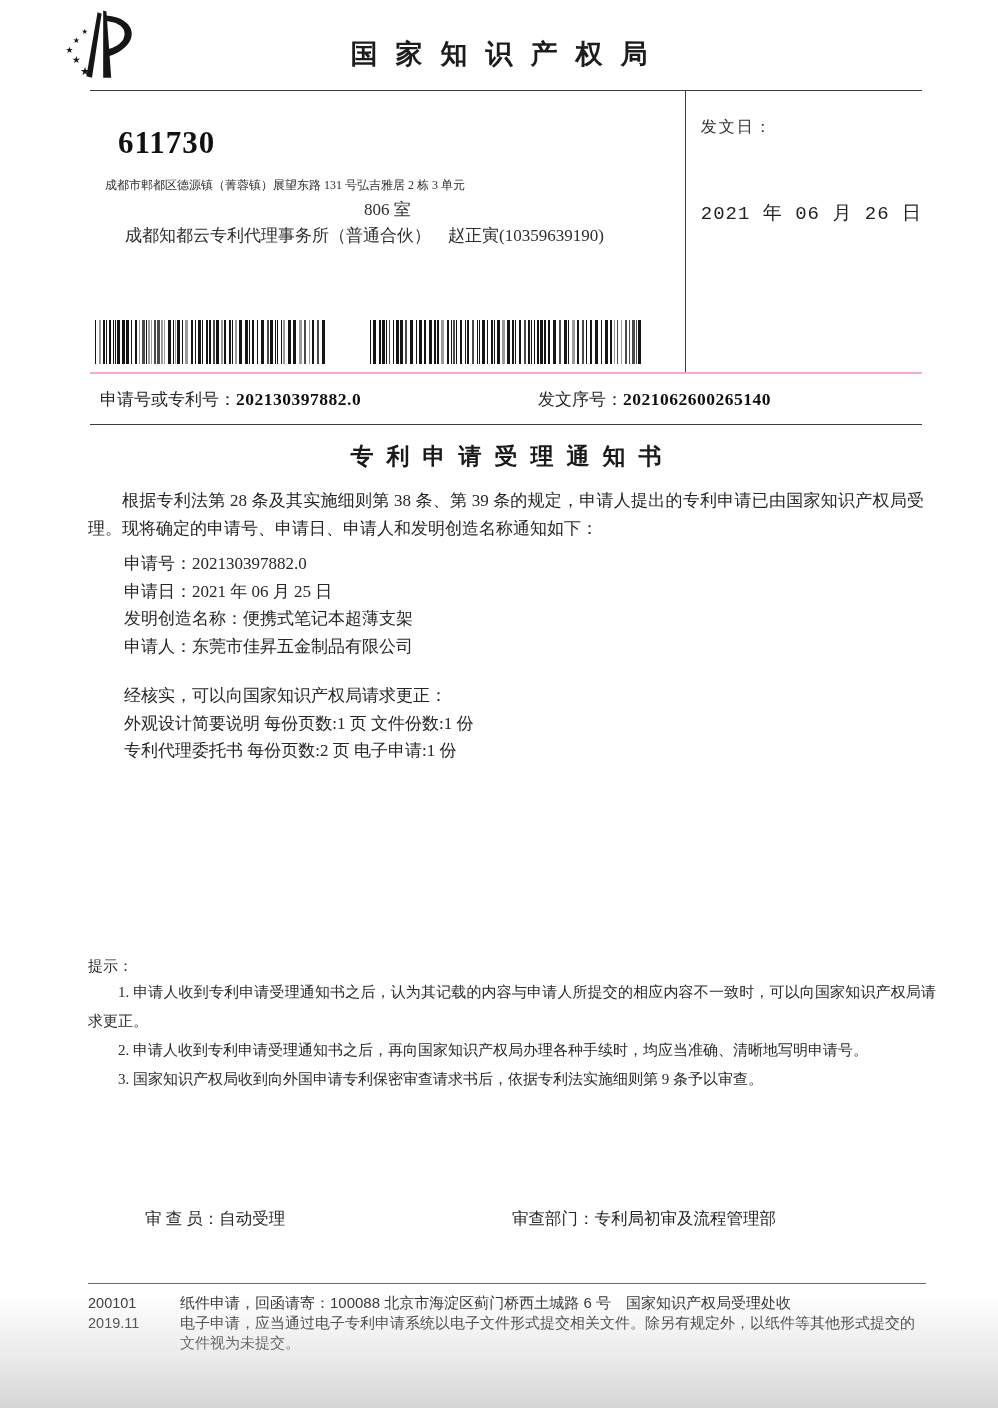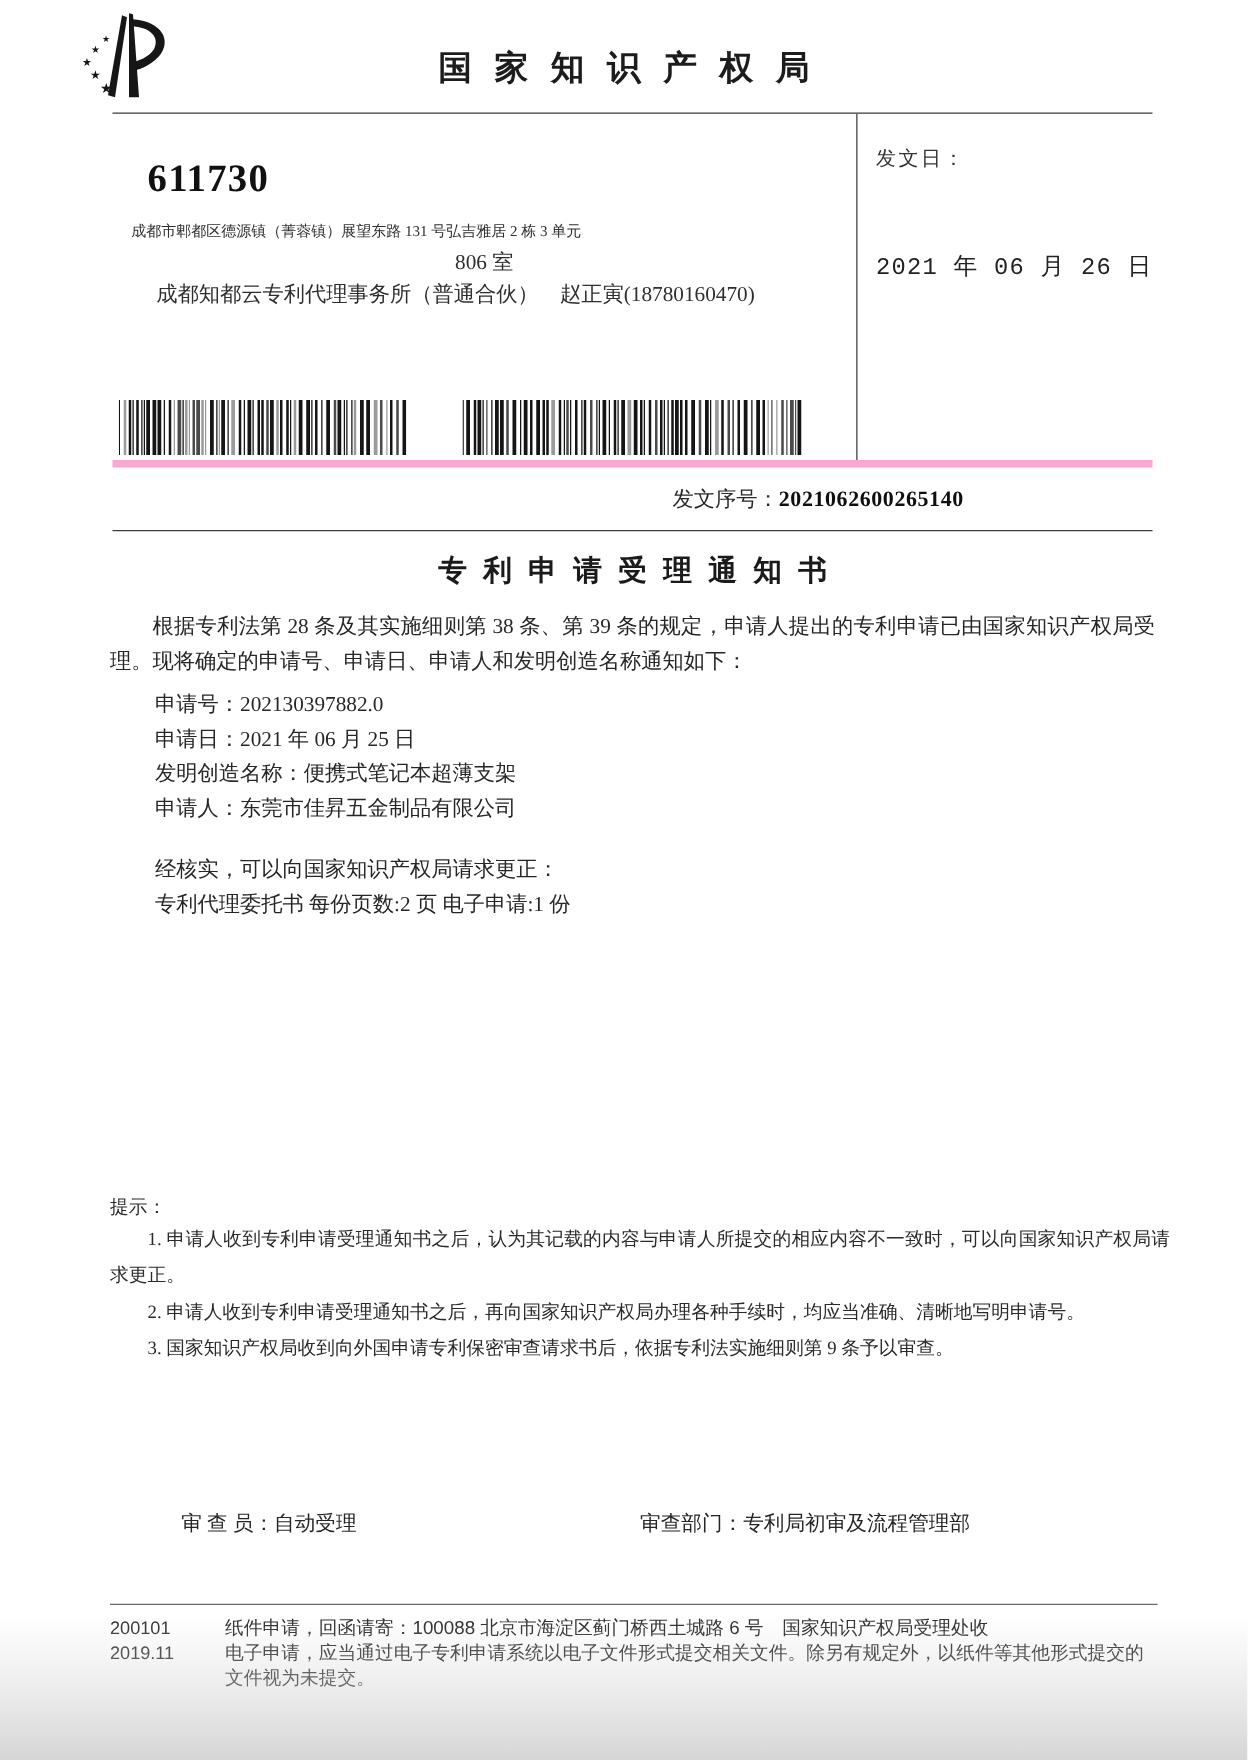--- a/index.html
+++ b/index.html
@@ -15,21 +15,21 @@
   .org-title{
     position:absolute;left:0;top:36px;width:998px;text-align:center;
     font-size:27px;font-weight:bold;letter-spacing:18px;text-indent:18px;color:#1c1c1c;
   }
 
   
   .info-table{
     position:absolute;left:90px;top:90px;width:832px;height:335px;
     border-top:1px solid #3d3d3d;border-bottom:1px solid #3d3d3d;box-sizing:border-box;
   }
-  .row1{display:flex;height:283px;box-sizing:border-box;border-bottom:6px solid #f9a8d4;}
+  .row1{display:flex;height:283px;box-sizing:border-box;border-bottom:2px solid #f9a8d4;}
   .cell-left{width:601px;box-sizing:border-box;padding-top:34px;}
   .cell-right{flex:1;border-left:1px solid #3d3d3d;box-sizing:border-box;padding:26px 0 0 15px;}
   .doc-code{margin-left:28px;font-size:31px;font-weight:bold;color:#111;letter-spacing:1px;}
   .addr1{margin-top:12px;padding-left:15px;font-size:12px;line-height:24px;color:#2e2e2e;}
   .addr2{text-align:center;font-size:17px;line-height:26px;color:#2e2e2e;}
   .agency{padding-left:35px;font-size:17px;line-height:26px;color:#2e2e2e;}
   .dispatch-label{font-size:16px;color:#333;letter-spacing:2px;}
   .dispatch-date{
     margin-top:62px;font-family:Liberation Mono, monospace;
     font-size:19px;color:#222;letter-spacing:1px;white-space:nowrap;
@@ -102,28 +102,31 @@
     </svg>
   </div>
   <div class="org-title">国家知识产权局</div>
 
   <div class="info-table">
     <div class="row1">
       <div class="cell-left">
         <div class="doc-code">611730</div>
         <div class="addr1">成都市郫都区德源镇（菁蓉镇）展望东路 131 号弘吉雅居 2 栋 3 单元</div>
         <div class="addr2">806 室</div>
-        <div class="agency">成都知都云专利代理事务所（普通合伙）　赵正寅(18780160470)</div>
+        <div class="agency">成都知都云专利代理事务所（普通合伙）　赵正寅(10359639190)</div>
       </div>
       <div class="cell-right">
         <div class="dispatch-label">发文日：</div>
         <div class="dispatch-date">2021 年 06 月 26 日</div>
       </div>
     </div>
     <div class="row2">
+      <div class="num-left">
+        <span>申请号或专利号：</span><b>202130397882.0</b>
+      </div>
       <div class="num-right">
         <span>发文序号：</span><b>2021062600265140</b>
       </div>
     </div>
   </div>
 
   <div class="barcode barcode1"><span style="display:inline-block;vertical-align:top;height:44px;width:1px;background:#151515;margin-right:3px"></span><span style="display:inline-block;vertical-align:top;height:44px;width:2px;background:#9a9a9a;margin-right:2px"></span><span style="display:inline-block;vertical-align:top;height:44px;width:2px;background:#151515;margin-right:1px"></span><span style="display:inline-block;vertical-align:top;height:44px;width:1px;background:#151515;margin-right:2px"></span><span style="display:inline-block;vertical-align:top;height:44px;width:2px;background:#151515;margin-right:2px"></span><span style="display:inline-block;vertical-align:top;height:44px;width:1px;background:#151515;margin-right:1px"></span><span style="display:inline-block;vertical-align:top;height:44px;width:1px;background:#151515;margin-right:1px"></span><span style="display:inline-block;vertical-align:top;height:44px;width:3px;background:#151515;margin-right:2px"></span><span style="display:inline-block;vertical-align:top;height:44px;width:3px;background:#151515;margin-right:1px"></span><span style="display:inline-block;vertical-align:top;height:44px;width:3px;background:#151515;margin-right:2px"></span><span style="display:inline-block;vertical-align:top;height:44px;width:1px;background:#151515;margin-right:3px"></span><span style="display:inline-block;vertical-align:top;height:44px;width:2px;background:#151515;margin-right:2px"></span><span style="display:inline-block;vertical-align:top;height:44px;width:1px;background:#9a9a9a;margin-right:2px"></span><span style="display:inline-block;vertical-align:top;height:44px;width:3px;background:#4a4a4a;margin-right:1px"></span><span style="display:inline-block;vertical-align:top;height:44px;width:1px;background:#151515;margin-right:1px"></span><span style="display:inline-block;vertical-align:top;height:44px;width:2px;background:#9a9a9a;margin-right:1px"></span><span style="display:inline-block;vertical-align:top;height:44px;width:1px;background:#9a9a9a;margin-right:2px"></span><span style="display:inline-block;vertical-align:top;height:44px;width:2px;background:#4a4a4a;margin-right:1px"></span><span style="display:inline-block;vertical-align:top;height:44px;width:3px;background:#4a4a4a;margin-right:1px"></span><span style="display:inline-block;vertical-align:top;height:44px;width:2px;background:#9a9a9a;margin-right:1px"></span><span style="display:inline-block;vertical-align:top;height:44px;width:1px;background:#9a9a9a;margin-right:3px"></span><span style="display:inline-block;vertical-align:top;height:44px;width:3px;background:#151515;margin-right:2px"></span><span style="display:inline-block;vertical-align:top;height:44px;width:1px;background:#151515;margin-right:1px"></span><span style="display:inline-block;vertical-align:top;height:44px;width:1px;background:#9a9a9a;margin-right:1px"></span><span style="display:inline-block;vertical-align:top;height:44px;width:3px;background:#151515;margin-right:2px"></span><span style="display:inline-block;vertical-align:top;height:44px;width:1px;background:#151515;margin-right:2px"></span><span style="display:inline-block;vertical-align:top;height:44px;width:3px;background:#9a9a9a;margin-right:3px"></span><span style="display:inline-block;vertical-align:top;height:44px;width:2px;background:#151515;margin-right:2px"></span><span style="display:inline-block;vertical-align:top;height:44px;width:1px;background:#151515;margin-right:2px"></span><span style="display:inline-block;vertical-align:top;height:44px;width:3px;background:#151515;margin-right:1px"></span><span style="display:inline-block;vertical-align:top;height:44px;width:1px;background:#151515;margin-right:3px"></span><span style="display:inline-block;vertical-align:top;height:44px;width:2px;background:#151515;margin-right:1px"></span><span style="display:inline-block;vertical-align:top;height:44px;width:2px;background:#151515;margin-right:2px"></span><span style="display:inline-block;vertical-align:top;height:44px;width:2px;background:#4a4a4a;margin-right:1px"></span><span style="display:inline-block;vertical-align:top;height:44px;width:3px;background:#151515;margin-right:2px"></span><span style="display:inline-block;vertical-align:top;height:44px;width:2px;background:#9a9a9a;margin-right:1px"></span><span style="display:inline-block;vertical-align:top;height:44px;width:2px;background:#151515;margin-right:3px"></span><span style="display:inline-block;vertical-align:top;height:44px;width:2px;background:#151515;margin-right:1px"></span><span style="display:inline-block;vertical-align:top;height:44px;width:1px;background:#151515;margin-right:2px"></span><span style="display:inline-block;vertical-align:top;height:44px;width:2px;background:#9a9a9a;margin-right:2px"></span><span style="display:inline-block;vertical-align:top;height:44px;width:3px;background:#151515;margin-right:3px"></span><span style="display:inline-block;vertical-align:top;height:44px;width:3px;background:#151515;margin-right:1px"></span><span style="display:inline-block;vertical-align:top;height:44px;width:1px;background:#151515;margin-right:2px"></span><span style="display:inline-block;vertical-align:top;height:44px;width:2px;background:#151515;margin-right:3px"></span><span style="display:inline-block;vertical-align:top;height:44px;width:1px;background:#151515;margin-right:3px"></span><span style="display:inline-block;vertical-align:top;height:44px;width:3px;background:#151515;margin-right:3px"></span><span style="display:inline-block;vertical-align:top;height:44px;width:2px;background:#4a4a4a;margin-right:1px"></span><span style="display:inline-block;vertical-align:top;height:44px;width:3px;background:#151515;margin-right:2px"></span><span style="display:inline-block;vertical-align:top;height:44px;width:1px;background:#151515;margin-right:1px"></span><span style="display:inline-block;vertical-align:top;height:44px;width:1px;background:#151515;margin-right:3px"></span><span style="display:inline-block;vertical-align:top;height:44px;width:1px;background:#151515;margin-right:1px"></span><span style="display:inline-block;vertical-align:top;height:44px;width:2px;background:#9a9a9a;margin-right:3px"></span><span style="display:inline-block;vertical-align:top;height:44px;width:3px;background:#151515;margin-right:2px"></span><span style="display:inline-block;vertical-align:top;height:44px;width:3px;background:#151515;margin-right:3px"></span><span style="display:inline-block;vertical-align:top;height:44px;width:3px;background:#9a9a9a;margin-right:2px"></span><span style="display:inline-block;vertical-align:top;height:44px;width:2px;background:#4a4a4a;margin-right:3px"></span><span style="display:inline-block;vertical-align:top;height:44px;width:1px;background:#9a9a9a;margin-right:2px"></span><span style="display:inline-block;vertical-align:top;height:44px;width:2px;background:#151515;margin-right:3px"></span><span style="display:inline-block;vertical-align:top;height:44px;width:2px;background:#4a4a4a;margin-right:3px"></span><span style="display:inline-block;vertical-align:top;height:44px;width:3px;background:#151515;margin-right:1px"></span></div>
   <div class="barcode barcode2"><span style="display:inline-block;vertical-align:top;height:44px;width:1px;background:#151515;margin-right:2px"></span><span style="display:inline-block;vertical-align:top;height:44px;width:3px;background:#151515;margin-right:3px"></span><span style="display:inline-block;vertical-align:top;height:44px;width:2px;background:#151515;margin-right:1px"></span><span style="display:inline-block;vertical-align:top;height:44px;width:3px;background:#151515;margin-right:1px"></span><span style="display:inline-block;vertical-align:top;height:44px;width:1px;background:#151515;margin-right:2px"></span><span style="display:inline-block;vertical-align:top;height:44px;width:1px;background:#4a4a4a;margin-right:3px"></span><span style="display:inline-block;vertical-align:top;height:44px;width:1px;background:#151515;margin-right:2px"></span><span style="display:inline-block;vertical-align:top;height:44px;width:3px;background:#151515;margin-right:1px"></span><span style="display:inline-block;vertical-align:top;height:44px;width:3px;background:#151515;margin-right:2px"></span><span style="display:inline-block;vertical-align:top;height:44px;width:2px;background:#4a4a4a;margin-right:3px"></span><span style="display:inline-block;vertical-align:top;height:44px;width:3px;background:#151515;margin-right:3px"></span><span style="display:inline-block;vertical-align:top;height:44px;width:1px;background:#151515;margin-right:2px"></span><span style="display:inline-block;vertical-align:top;height:44px;width:3px;background:#151515;margin-right:2px"></span><span style="display:inline-block;vertical-align:top;height:44px;width:2px;background:#151515;margin-right:3px"></span><span style="display:inline-block;vertical-align:top;height:44px;width:3px;background:#151515;margin-right:2px"></span><span style="display:inline-block;vertical-align:top;height:44px;width:2px;background:#151515;margin-right:1px"></span><span style="display:inline-block;vertical-align:top;height:44px;width:2px;background:#151515;margin-right:2px"></span><span style="display:inline-block;vertical-align:top;height:44px;width:3px;background:#9a9a9a;margin-right:3px"></span><span style="display:inline-block;vertical-align:top;height:44px;width:2px;background:#151515;margin-right:2px"></span><span style="display:inline-block;vertical-align:top;height:44px;width:1px;background:#151515;margin-right:1px"></span><span style="display:inline-block;vertical-align:top;height:44px;width:2px;background:#4a4a4a;margin-right:1px"></span><span style="display:inline-block;vertical-align:top;height:44px;width:1px;background:#151515;margin-right:3px"></span><span style="display:inline-block;vertical-align:top;height:44px;width:2px;background:#151515;margin-right:3px"></span><span style="display:inline-block;vertical-align:top;height:44px;width:1px;background:#151515;margin-right:1px"></span><span style="display:inline-block;vertical-align:top;height:44px;width:2px;background:#151515;margin-right:3px"></span><span style="display:inline-block;vertical-align:top;height:44px;width:2px;background:#4a4a4a;margin-right:3px"></span><span style="display:inline-block;vertical-align:top;height:44px;width:1px;background:#151515;margin-right:1px"></span><span style="display:inline-block;vertical-align:top;height:44px;width:1px;background:#151515;margin-right:2px"></span><span style="display:inline-block;vertical-align:top;height:44px;width:3px;background:#151515;margin-right:2px"></span><span style="display:inline-block;vertical-align:top;height:44px;width:1px;background:#151515;margin-right:3px"></span><span style="display:inline-block;vertical-align:top;height:44px;width:2px;background:#151515;margin-right:1px"></span><span style="display:inline-block;vertical-align:top;height:44px;width:1px;background:#151515;margin-right:2px"></span><span style="display:inline-block;vertical-align:top;height:44px;width:3px;background:#151515;margin-right:2px"></span><span style="display:inline-block;vertical-align:top;height:44px;width:3px;background:#9a9a9a;margin-right:2px"></span><span style="display:inline-block;vertical-align:top;height:44px;width:3px;background:#151515;margin-right:2px"></span><span style="display:inline-block;vertical-align:top;height:44px;width:2px;background:#151515;margin-right:1px"></span><span style="display:inline-block;vertical-align:top;height:44px;width:1px;background:#151515;margin-right:3px"></span><span style="display:inline-block;vertical-align:top;height:44px;width:2px;background:#151515;margin-right:3px"></span><span style="display:inline-block;vertical-align:top;height:44px;width:2px;background:#4a4a4a;margin-right:2px"></span><span style="display:inline-block;vertical-align:top;height:44px;width:2px;background:#151515;margin-right:1px"></span><span style="display:inline-block;vertical-align:top;height:44px;width:1px;background:#151515;margin-right:2px"></span><span style="display:inline-block;vertical-align:top;height:44px;width:1px;background:#151515;margin-right:2px"></span><span style="display:inline-block;vertical-align:top;height:44px;width:2px;background:#151515;margin-right:1px"></span><span style="display:inline-block;vertical-align:top;height:44px;width:3px;background:#151515;margin-right:1px"></span><span style="display:inline-block;vertical-align:top;height:44px;width:2px;background:#151515;margin-right:2px"></span><span style="display:inline-block;vertical-align:top;height:44px;width:2px;background:#151515;margin-right:3px"></span><span style="display:inline-block;vertical-align:top;height:44px;width:3px;background:#151515;margin-right:3px"></span><span style="display:inline-block;vertical-align:top;height:44px;width:2px;background:#4a4a4a;margin-right:3px"></span><span style="display:inline-block;vertical-align:top;height:44px;width:3px;background:#151515;margin-right:1px"></span><span style="display:inline-block;vertical-align:top;height:44px;width:1px;background:#151515;margin-right:3px"></span><span style="display:inline-block;vertical-align:top;height:44px;width:3px;background:#9a9a9a;margin-right:2px"></span><span style="display:inline-block;vertical-align:top;height:44px;width:2px;background:#151515;margin-right:3px"></span><span style="display:inline-block;vertical-align:top;height:44px;width:2px;background:#4a4a4a;margin-right:2px"></span><span style="display:inline-block;vertical-align:top;height:44px;width:1px;background:#151515;margin-right:3px"></span><span style="display:inline-block;vertical-align:top;height:44px;width:2px;background:#151515;margin-right:3px"></span><span style="display:inline-block;vertical-align:top;height:44px;width:3px;background:#151515;margin-right:3px"></span><span style="display:inline-block;vertical-align:top;height:44px;width:1px;background:#151515;margin-right:3px"></span><span style="display:inline-block;vertical-align:top;height:44px;width:3px;background:#151515;margin-right:2px"></span><span style="display:inline-block;vertical-align:top;height:44px;width:2px;background:#151515;margin-right:2px"></span><span style="display:inline-block;vertical-align:top;height:44px;width:1px;background:#9a9a9a;margin-right:2px"></span><span style="display:inline-block;vertical-align:top;height:44px;width:1px;background:#4a4a4a;margin-right:3px"></span><span style="display:inline-block;vertical-align:top;height:44px;width:1px;background:#9a9a9a;margin-right:3px"></span><span style="display:inline-block;vertical-align:top;height:44px;width:2px;background:#4a4a4a;margin-right:2px"></span><span style="display:inline-block;vertical-align:top;height:44px;width:1px;background:#4a4a4a;margin-right:2px"></span><span style="display:inline-block;vertical-align:top;height:44px;width:3px;background:#4a4a4a;margin-right:1px"></span><span style="display:inline-block;vertical-align:top;height:44px;width:1px;background:#4a4a4a;margin-right:1px"></span><span style="display:inline-block;vertical-align:top;height:44px;width:3px;background:#151515;margin-right:1px"></span></div>
 
   <div class="main">
@@ -140,20 +143,21 @@
       <div class="detail-line">
         <span>发明创造名称：</span><span>便携式笔记本超薄支架</span>
       </div>
       <div class="detail-line">
         <span>申请人：</span><span>东莞市佳昇五金制品有限公司</span>
       </div>
     </div>
 
     <p class="received-intro">经核实，可以向国家知识产权局请求更正：</p>
     <div class="docs">
+      <div class="doc-line">外观设计简要说明 每份页数:1 页  文件份数:1 份</div>
       <div class="doc-line">专利代理委托书 每份页数:2 页  电子申请:1 份</div>
     </div>
   </div>
 
   <div class="notes">
     <div class="notes-heading">提示：</div>
     <p>1. 申请人收到专利申请受理通知书之后，认为其记载的内容与申请人所提交的相应内容不一致时，可以向国家知识产权局请求更正。</p>
     <p>2. 申请人收到专利申请受理通知书之后，再向国家知识产权局办理各种手续时，均应当准确、清晰地写明申请号。</p>
     <p>3. 国家知识产权局收到向外国申请专利保密审查请求书后，依据专利法实施细则第 9 条予以审查。</p>
   </div>

